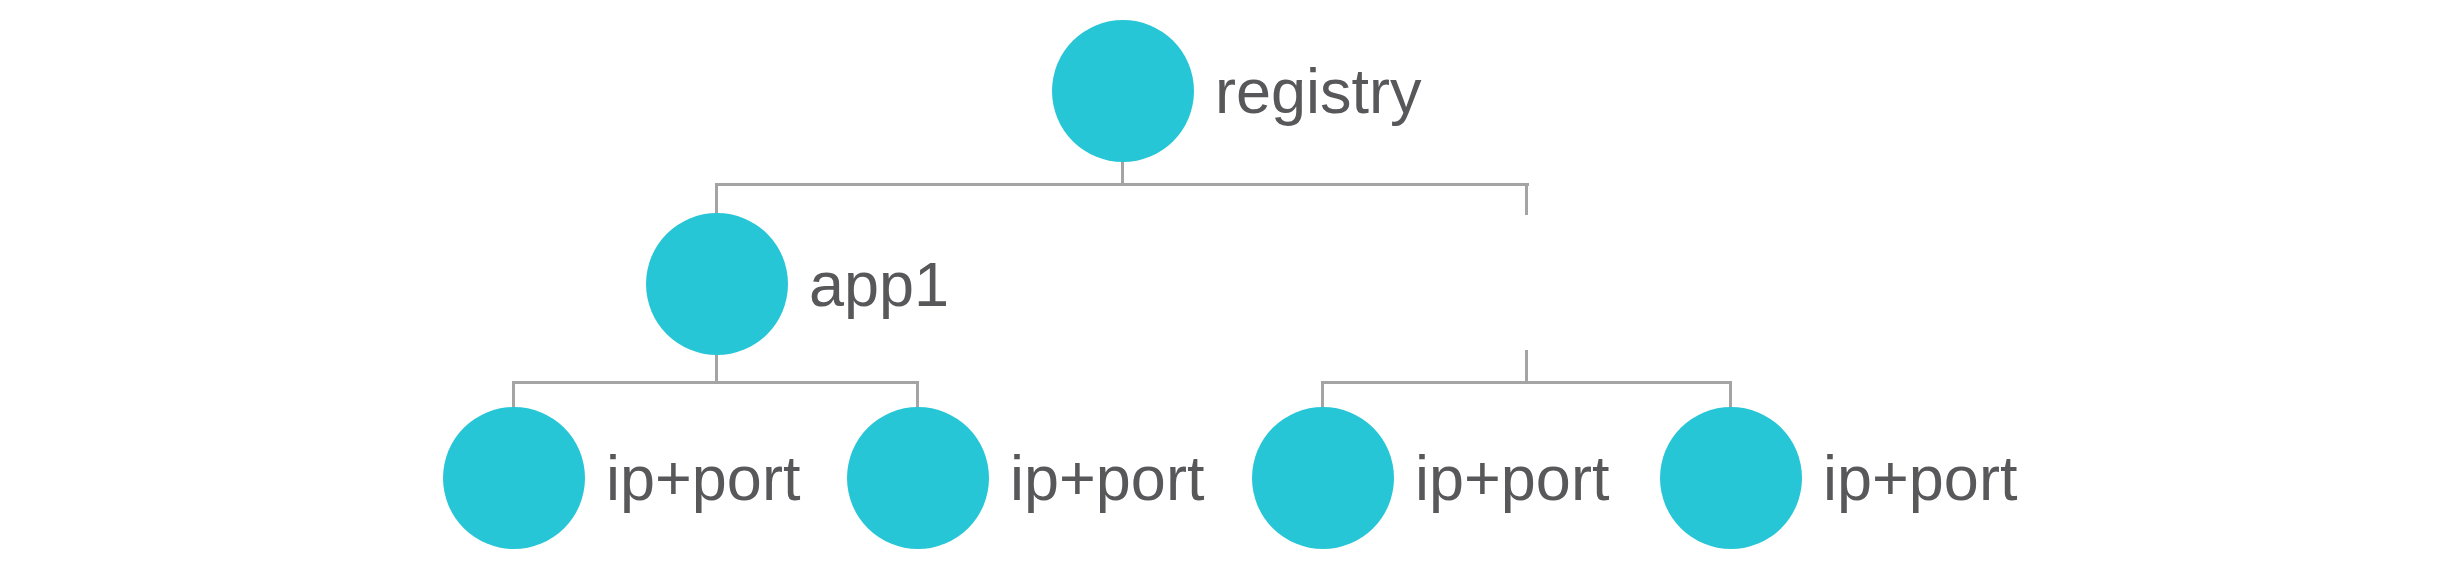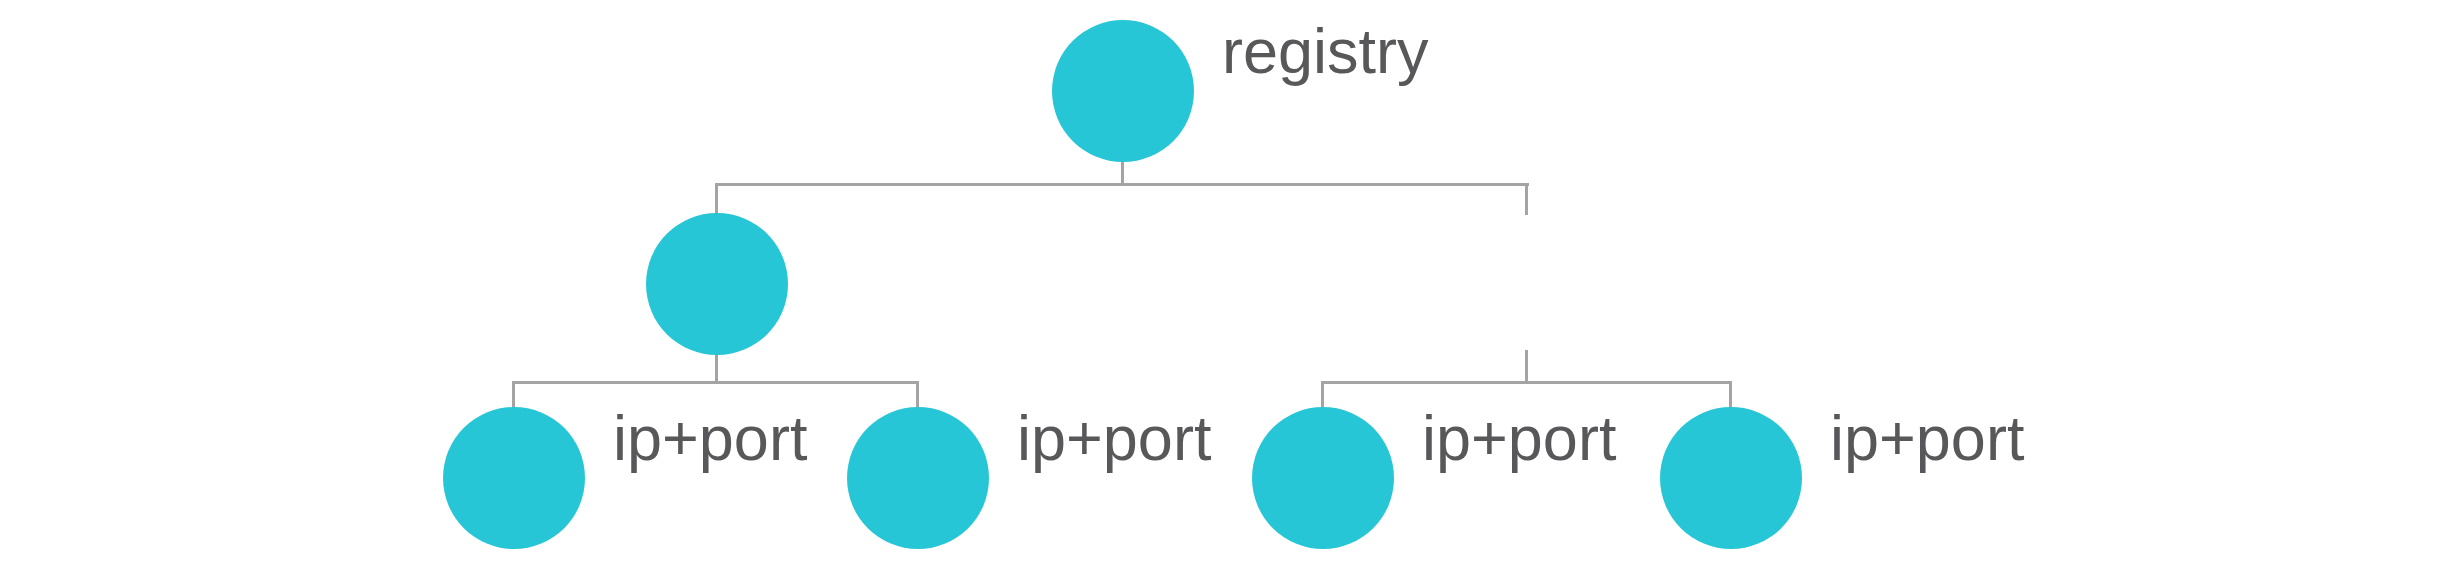--- a/index.html
+++ b/index.html
@@ -17,22 +17,22 @@
   }
   .line {
     position: absolute;
     background: var(--line, #a4a4a4);
   }
   .line.v { width: 3px; }
   .line.h { height: 3px; }
   .node {
     position: absolute;
     display: flex;
-    align-items: flex-start;
-    gap: 28px;
+    align-items: center;
+    gap: 21px;
   }
   .circle {
     width: 142px;
     height: 142px;
     border-radius: 50%;
     background: var(--accent, #27c6d6);
     flex: 0 0 auto;
   }
   .label {
     color: var(--labelcolor, #58585a);
@@ -62,20 +62,21 @@
   <div class="line v" style="left:1321px; top:381px; height:29px;"></div>
   <div class="line v" style="left:1729px; top:381px; height:29px;"></div>
 
   <div class="node" style="left:1052px; top:20px;">
     <span class="circle"></span>
     <span class="label">registry</span>
   </div>
 
   <div class="node" style="left:646px; top:213px;">
     <span class="circle"></span>
+    <span class="label">app1</span>
   </div>
 
 
   <div class="node" style="left:443px; top:407px;">
     <span class="circle"></span>
     <span class="label">ip+port</span>
   </div>
 
   <div class="node" style="left:847px; top:407px;">
     <span class="circle"></span>

